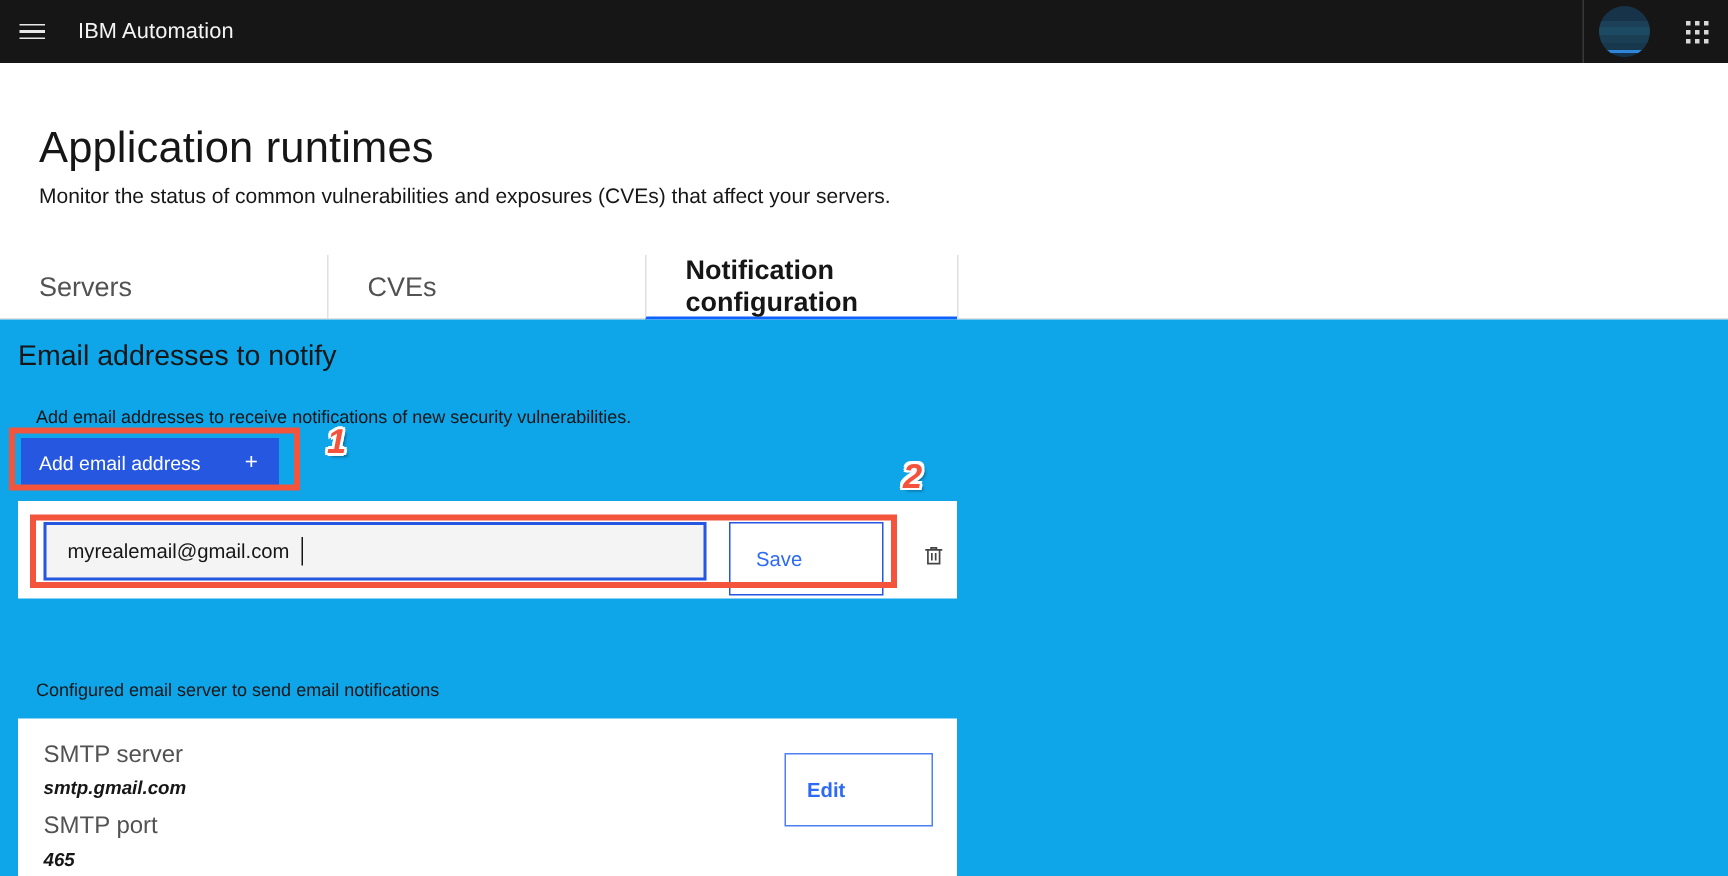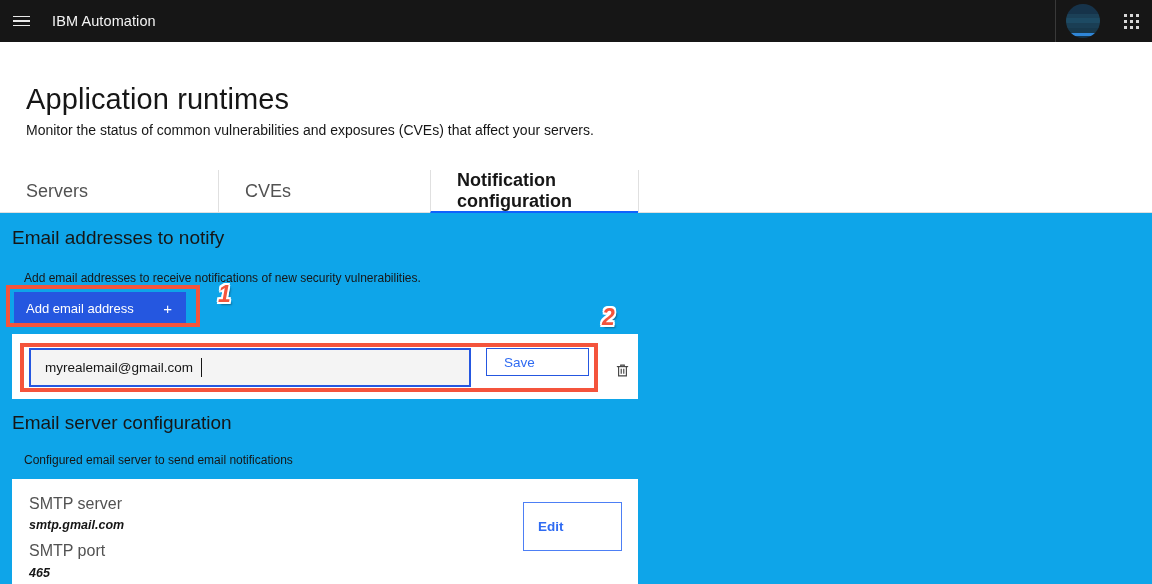--- a/index.html
+++ b/index.html
@@ -166,21 +166,21 @@
     font-size: 13.5px;
     color: #161616;
     padding: 0 14px;
   }
   .caret {
     position: absolute; left: 172px; top: 10px;
     width: 1px; height: 19px; background: #161616;
   }
   .save-btn {
     position: absolute; left: 474px; top: 14px;
-    width: 103px; height: 28px;
+    width: 103px; height: 49px;
     background: #ffffff;
     border: 1px solid #2557e0;
     color: #2f6bf2;
     font-family: "Liberation Sans", sans-serif;
     font-size: 13.5px;
     text-align: left;
     padding-left: 17px;
     cursor: pointer;
   }
   .trash-btn {
@@ -310,21 +310,20 @@
     <button class="trash-btn">
       <svg width="17" height="17" viewBox="0 0 24 24" fill="none" stroke="#444" stroke-width="1.6">
         <path d="M4 6.5h16"></path>
         <path d="M9.5 6.5V4.5h5v2"></path>
         <path d="M6.5 6.5v13h11v-13"></path>
         <path d="M10.2 9.5v7M13.8 9.5v7"></path>
       </svg>
     </button>
   </div>
 
-  <div class="sec-title" style="top:199px">Email server configuration</div>
   <div class="sec-desc" style="top:240px">Configured email server to send email notifications</div>
 
   <div class="smtp-card">
     <div class="smtp-label" style="top:16px">SMTP server</div>
     <div class="smtp-value" style="top:39px">smtp.gmail.com</div>
     <div class="smtp-label" style="top:63px">SMTP port</div>
     <div class="smtp-value" style="top:87px">465</div>
     <button class="edit-btn">
       <span>Edit</span>
     </button>

